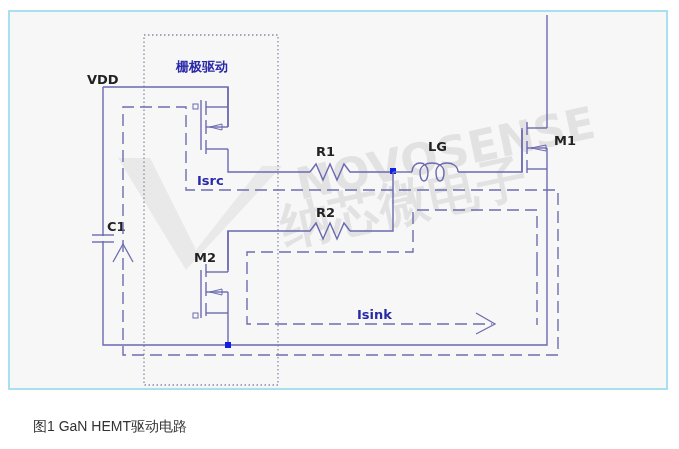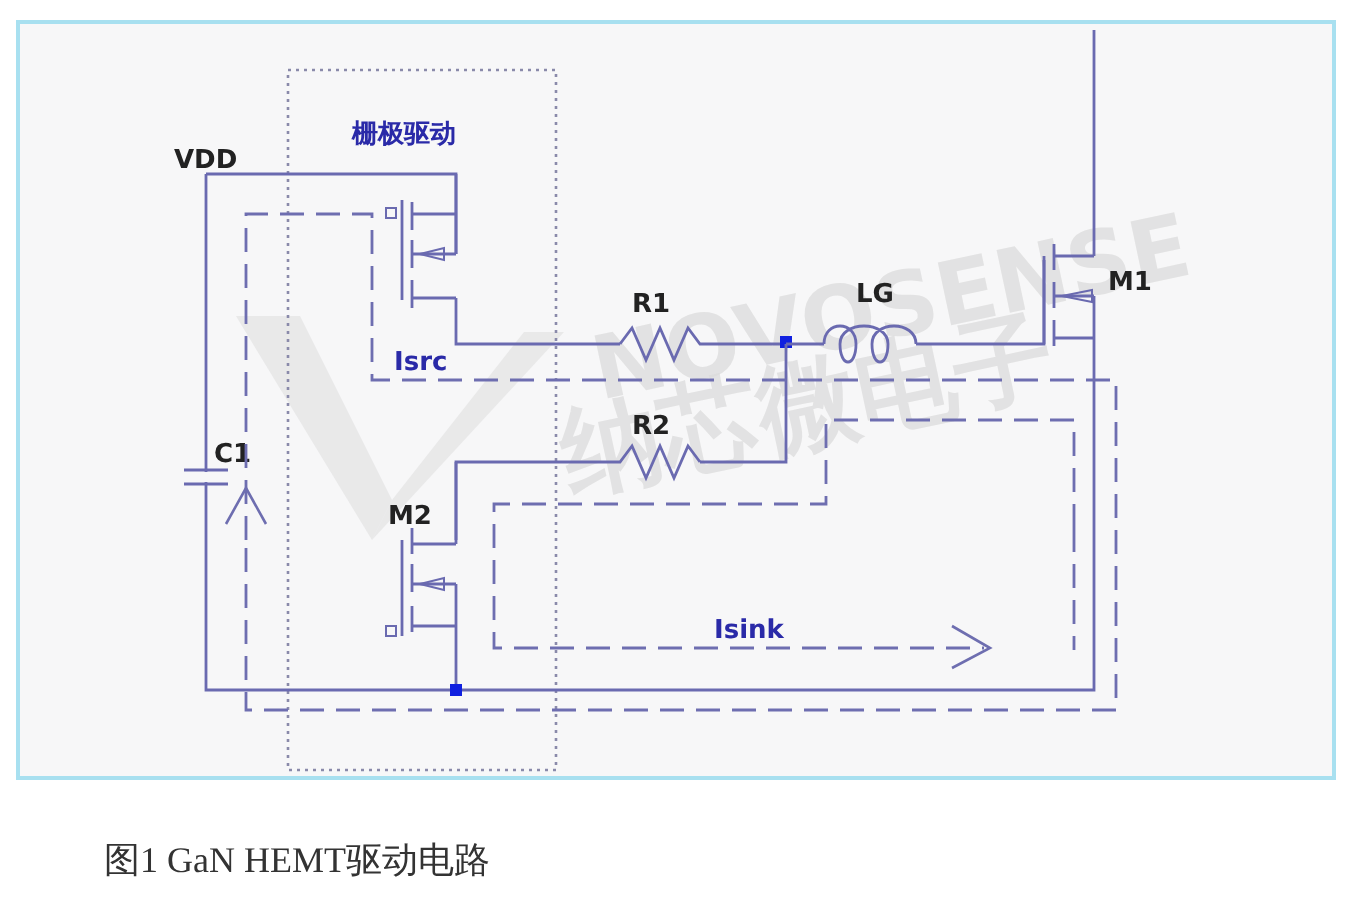--- a/index.html
+++ b/index.html
@@ -6,21 +6,21 @@
     body { width: 679px; height: 449px; position: relative; overflow: hidden; font-family: "DejaVu Sans", sans-serif; }
     #frame { position: absolute; left: 8px; top: 10px; width: 660px; height: 380px; background: #f7f7f8; border: 2px solid #a8e0f0; box-sizing: border-box; }
     svg#schem { position: absolute; left: 0; top: 0; width: 679px; height: 449px; }
     .wire { stroke: #6a6ab0; stroke-width: 1.4; fill: none; }
     .dash { stroke: #6e6eb0; stroke-width: 1.4; fill: none; stroke-dasharray: 12 6; }
     .dot { stroke: #8a8aaa; stroke-width: 1.3; fill: none; stroke-dasharray: 1.5 2.5; }
     .node { fill: #1020e0; }
     .lbl { font-family: "DejaVu Sans", sans-serif; font-weight: bold; font-size: 13px; fill: #222; }
     .blue-lbl { font-family: "DejaVu Sans", sans-serif; font-weight: bold; font-size: 13px; fill: #2a2aa8; }
     .wm { font-family: "DejaVu Sans", sans-serif; font-weight: bold; fill: #dcdcdc; opacity: 0.75; }
-    #caption { position: absolute; left: 52px; top: 418px; font-size: 18px; color: #333; font-family: Liberation Serif, serif; }
+    #caption { position: absolute; left: 33px; top: 418px; font-size: 14px; color: #333; font-family: Liberation Sans, sans-serif; }
   </style>
 </head>
 <body>
 
 <div id="frame"></div>
 
 <svg id="schem" viewBox="0 0 679 449">
 
   <g>
     <polygon points="118,158 150,158 196,250 186,270" fill="#e2e2e2" opacity="0.7"></polygon>

